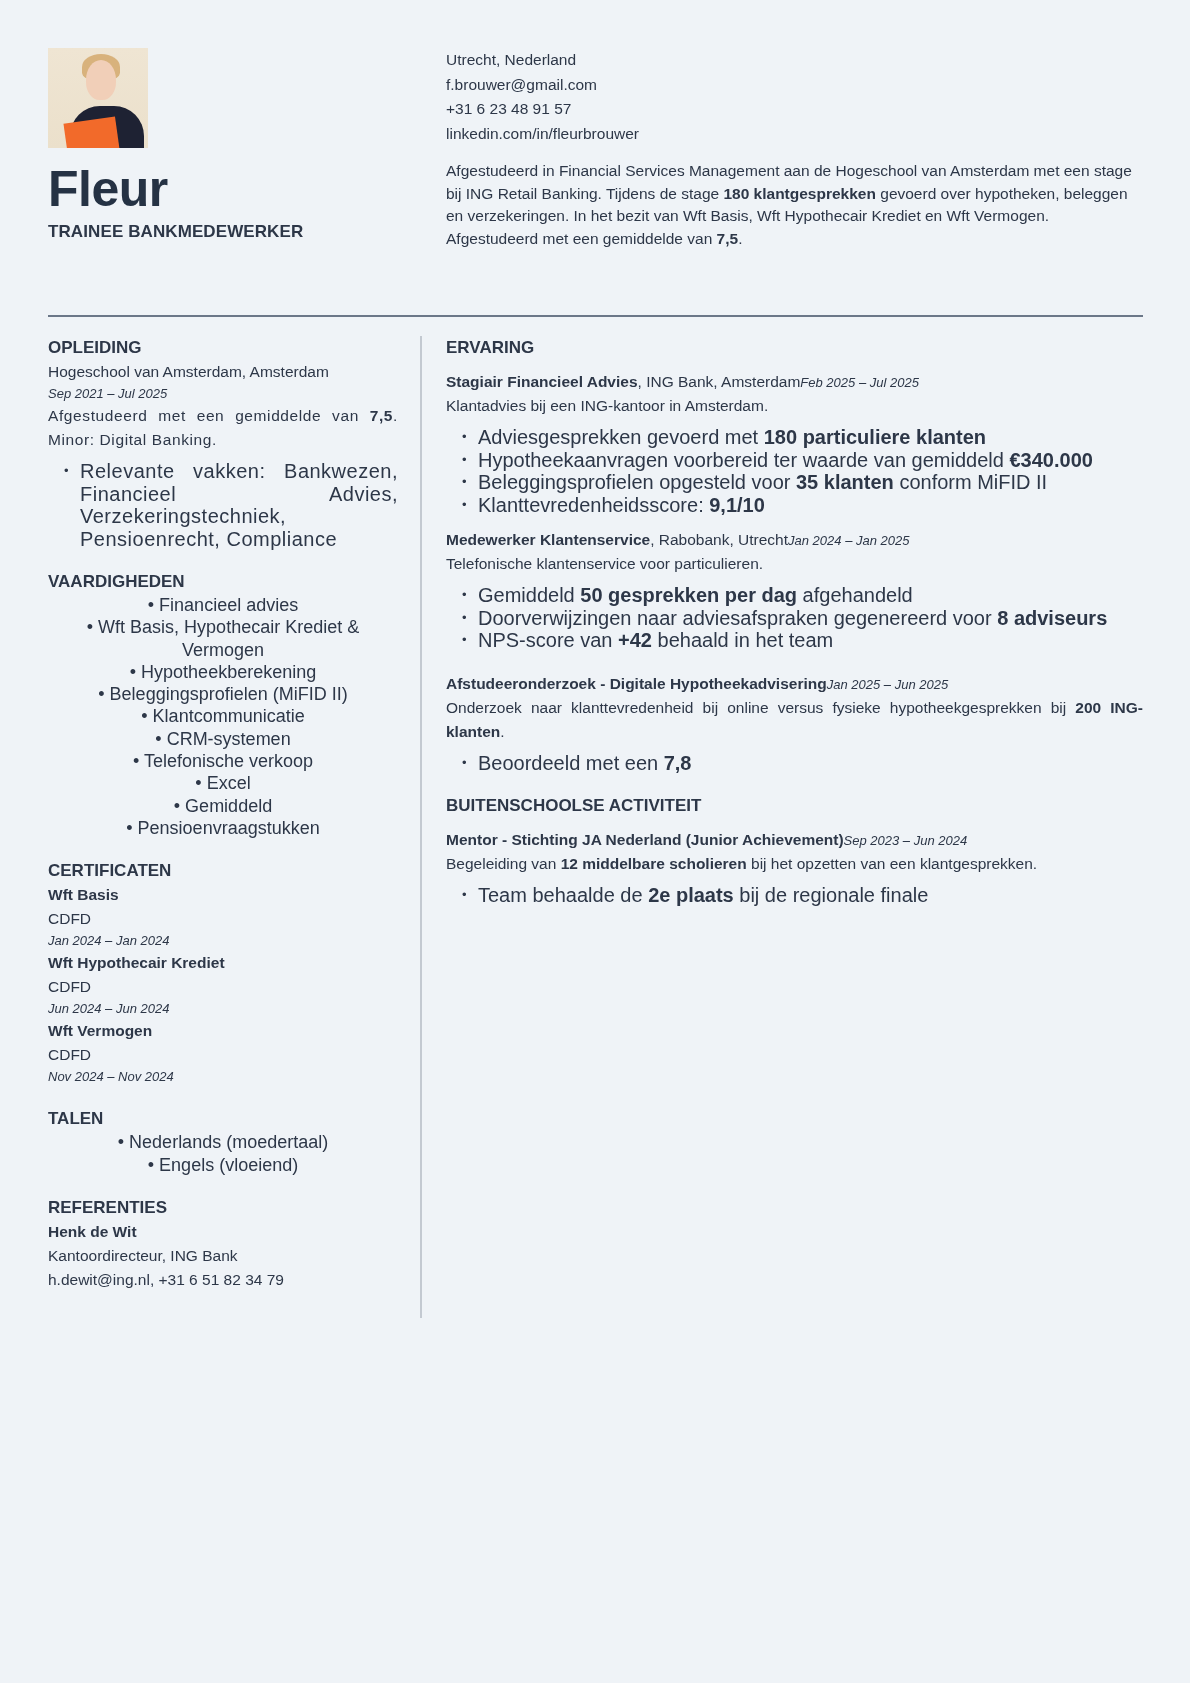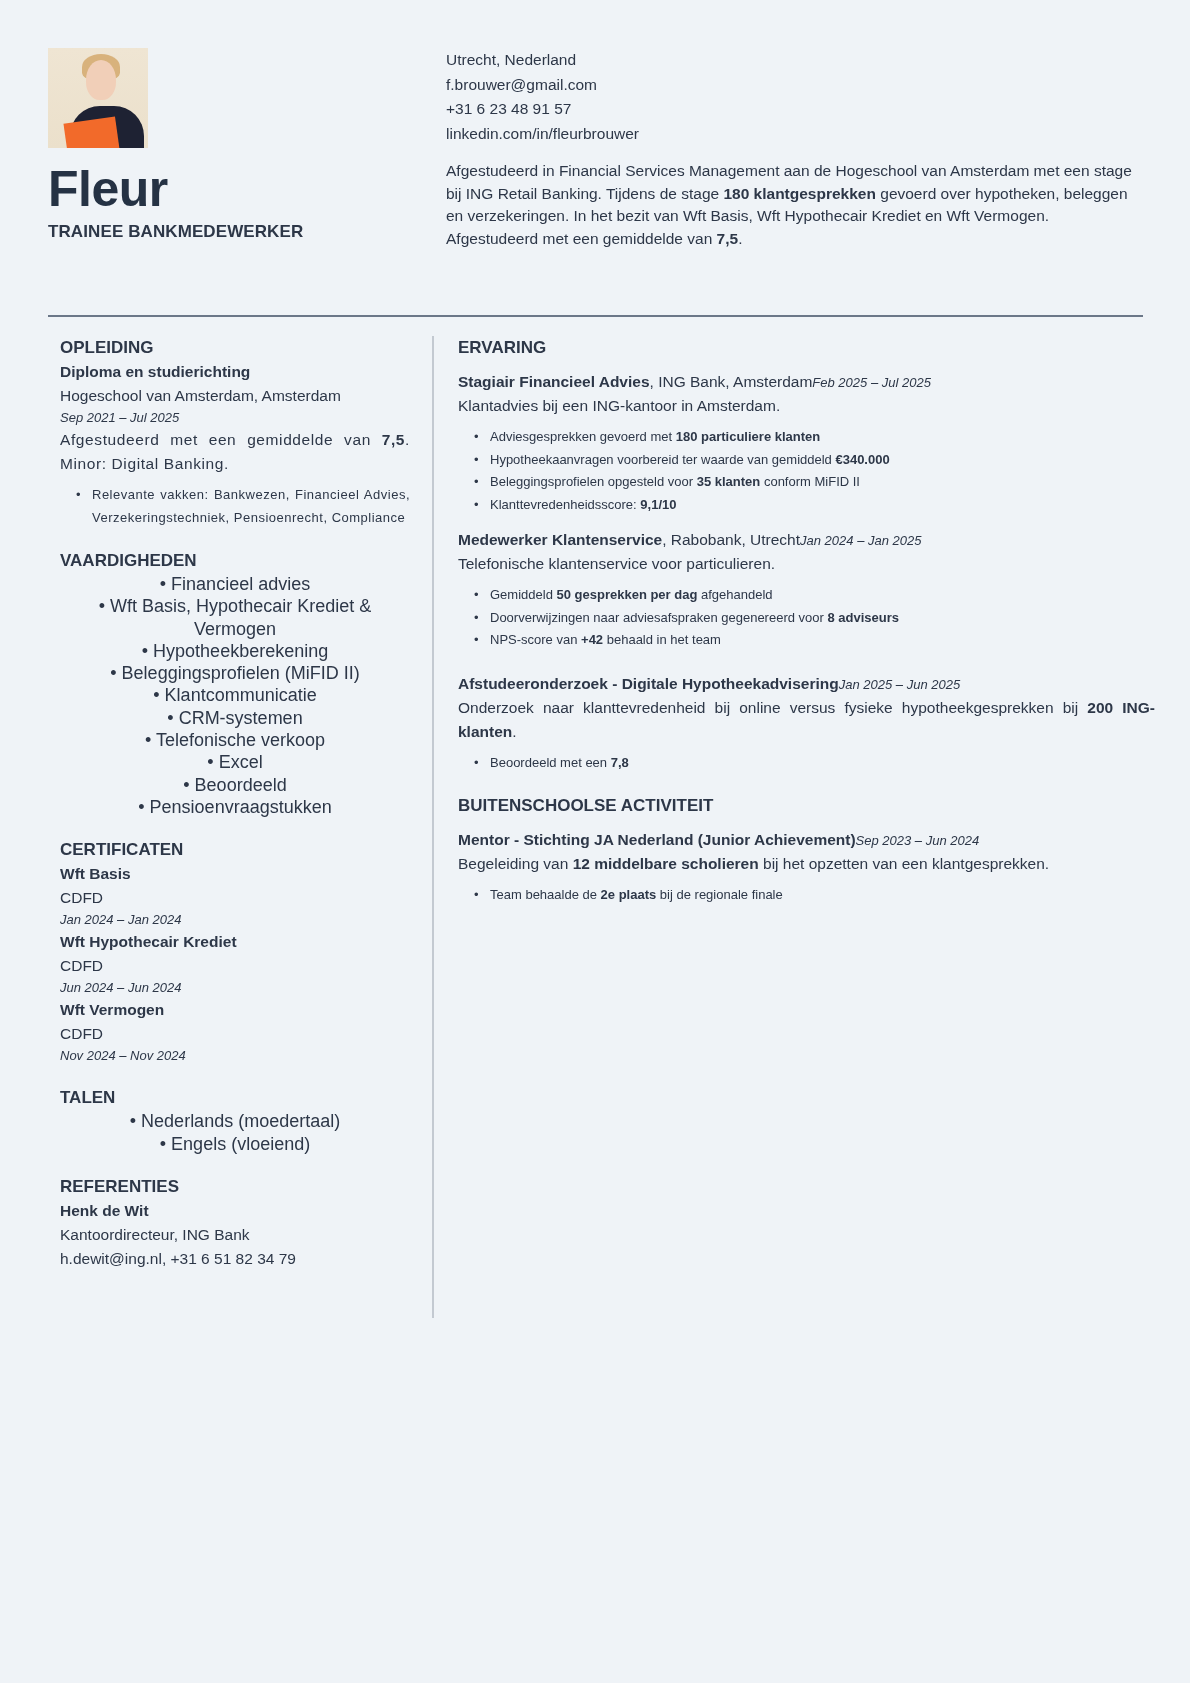--- a/index.html
+++ b/index.html
@@ -50,32 +50,32 @@
   .contact-line { font-size: 15.5px; line-height: 24.5px; color: #2d3748; }
   .contact { margin-top: 0; }
   .summary {
     font-size: 15.5px; line-height: 22.5px; margin-top: 14px; color: #2d3748;
   }
   b, .b { font-weight: 700; }
 
   .hr { position: absolute; left: 0; top: 267px; width: 1095px; height: 2px; background: #6b7788; }
 
   
-  .cols { position: absolute; top: 288px; left: 12px; width: 1095px; display: flex; }
+  .cols { position: absolute; top: 288px; left: 0; width: 1095px; display: flex; }
   .col-left { width: 350px; }
   .vline { position: absolute; left: 372px; top: 0; width: 2px; height: 982px; background: #c3c9d1; }
   .col-right { position: absolute; left: 398px; width: 697px; top: 0; }
 
   .sec-title { font-weight: 700; font-size: 17px; color: #2d3748; line-height: 24px; }
   .sub-b { font-weight: 700; font-size: 15.5px; line-height: 24px; }
   .txt { font-size: 15.5px; line-height: 24px; }
   .date { font-style: italic; font-size: 13px; line-height: 20px; color: #2d3748; }
   .just { text-align: justify; }
   ul.bul { list-style: none; margin-left: 16px; margin-top: 8px; }
-  ul.bul li { position: relative; padding-left: 16px; font-size: 13px; line-height: 22.5px; }
+  ul.bul li { position: relative; padding-left: 16px; font-size: 20px; line-height: 22.5px; }
   ul.bul li::before { content: "•"; position: absolute; left: 0; top: 0; font-size: 13px; }
   .dot-list div { font-size: 18px; line-height: 22.3px; text-align: center; }
 
   .left-sec { margin-bottom: 20px; }
   .entry-head { display: flex; align-items: baseline; }
   .entry { margin-top: 10px; }
   .right-sec { margin-bottom: 20px; }
 
   .footer { position: absolute; top: 1735px; left: 0; width: 1190px; text-align: center; font-size: 13px; color: #2d3748; }
 </style>
@@ -107,41 +107,40 @@
     </div>
   </div>
 
   <div class="hr"></div>
 
   <div class="cols">
     <div class="col-left">
 
       <div class="left-sec">
         <div class="sec-title">OPLEIDING</div>
-        <div class="sub-b">Diploma en studierichting</div>
         <div class="txt">Hogeschool van Amsterdam, Amsterdam</div>
         <div class="date">Sep 2021 – Jul 2025</div>
         <div class="txt just" style="letter-spacing:0.6px;"><span>Afgestudeerd met een gemiddelde van </span><b>7,5</b><span>. Minor: Digital Banking.</span></div>
         <ul class="bul">
           <li class="just" style="letter-spacing:0.5px;">Relevante vakken: Bankwezen, Financieel Advies, Verzekeringstechniek, Pensioenrecht, Compliance</li>
         </ul>
       </div>
 
       <div class="left-sec">
         <div class="sec-title">VAARDIGHEDEN</div>
         <div class="dot-list">
           <div>• Financieel advies</div>
           <div>• Wft Basis, Hypothecair Krediet &amp; Vermogen</div>
           <div>• Hypotheekberekening</div>
           <div>• Beleggingsprofielen (MiFID II)</div>
           <div>• Klantcommunicatie</div>
           <div>• CRM-systemen</div>
           <div>• Telefonische verkoop</div>
           <div>• Excel</div>
-          <div>• Beoordeeld</div>
+          <div>• Gemiddeld</div>
           <div>• Pensioenvraagstukken</div>
         </div>
       </div>
 
       <div class="left-sec">
         <div class="sec-title">CERTIFICATEN</div>
         <div>
           <div class="sub-b">Wft Basis</div>
           <div class="txt">CDFD</div>
           <div class="date">Jan 2024 – Jan 2024</div>

